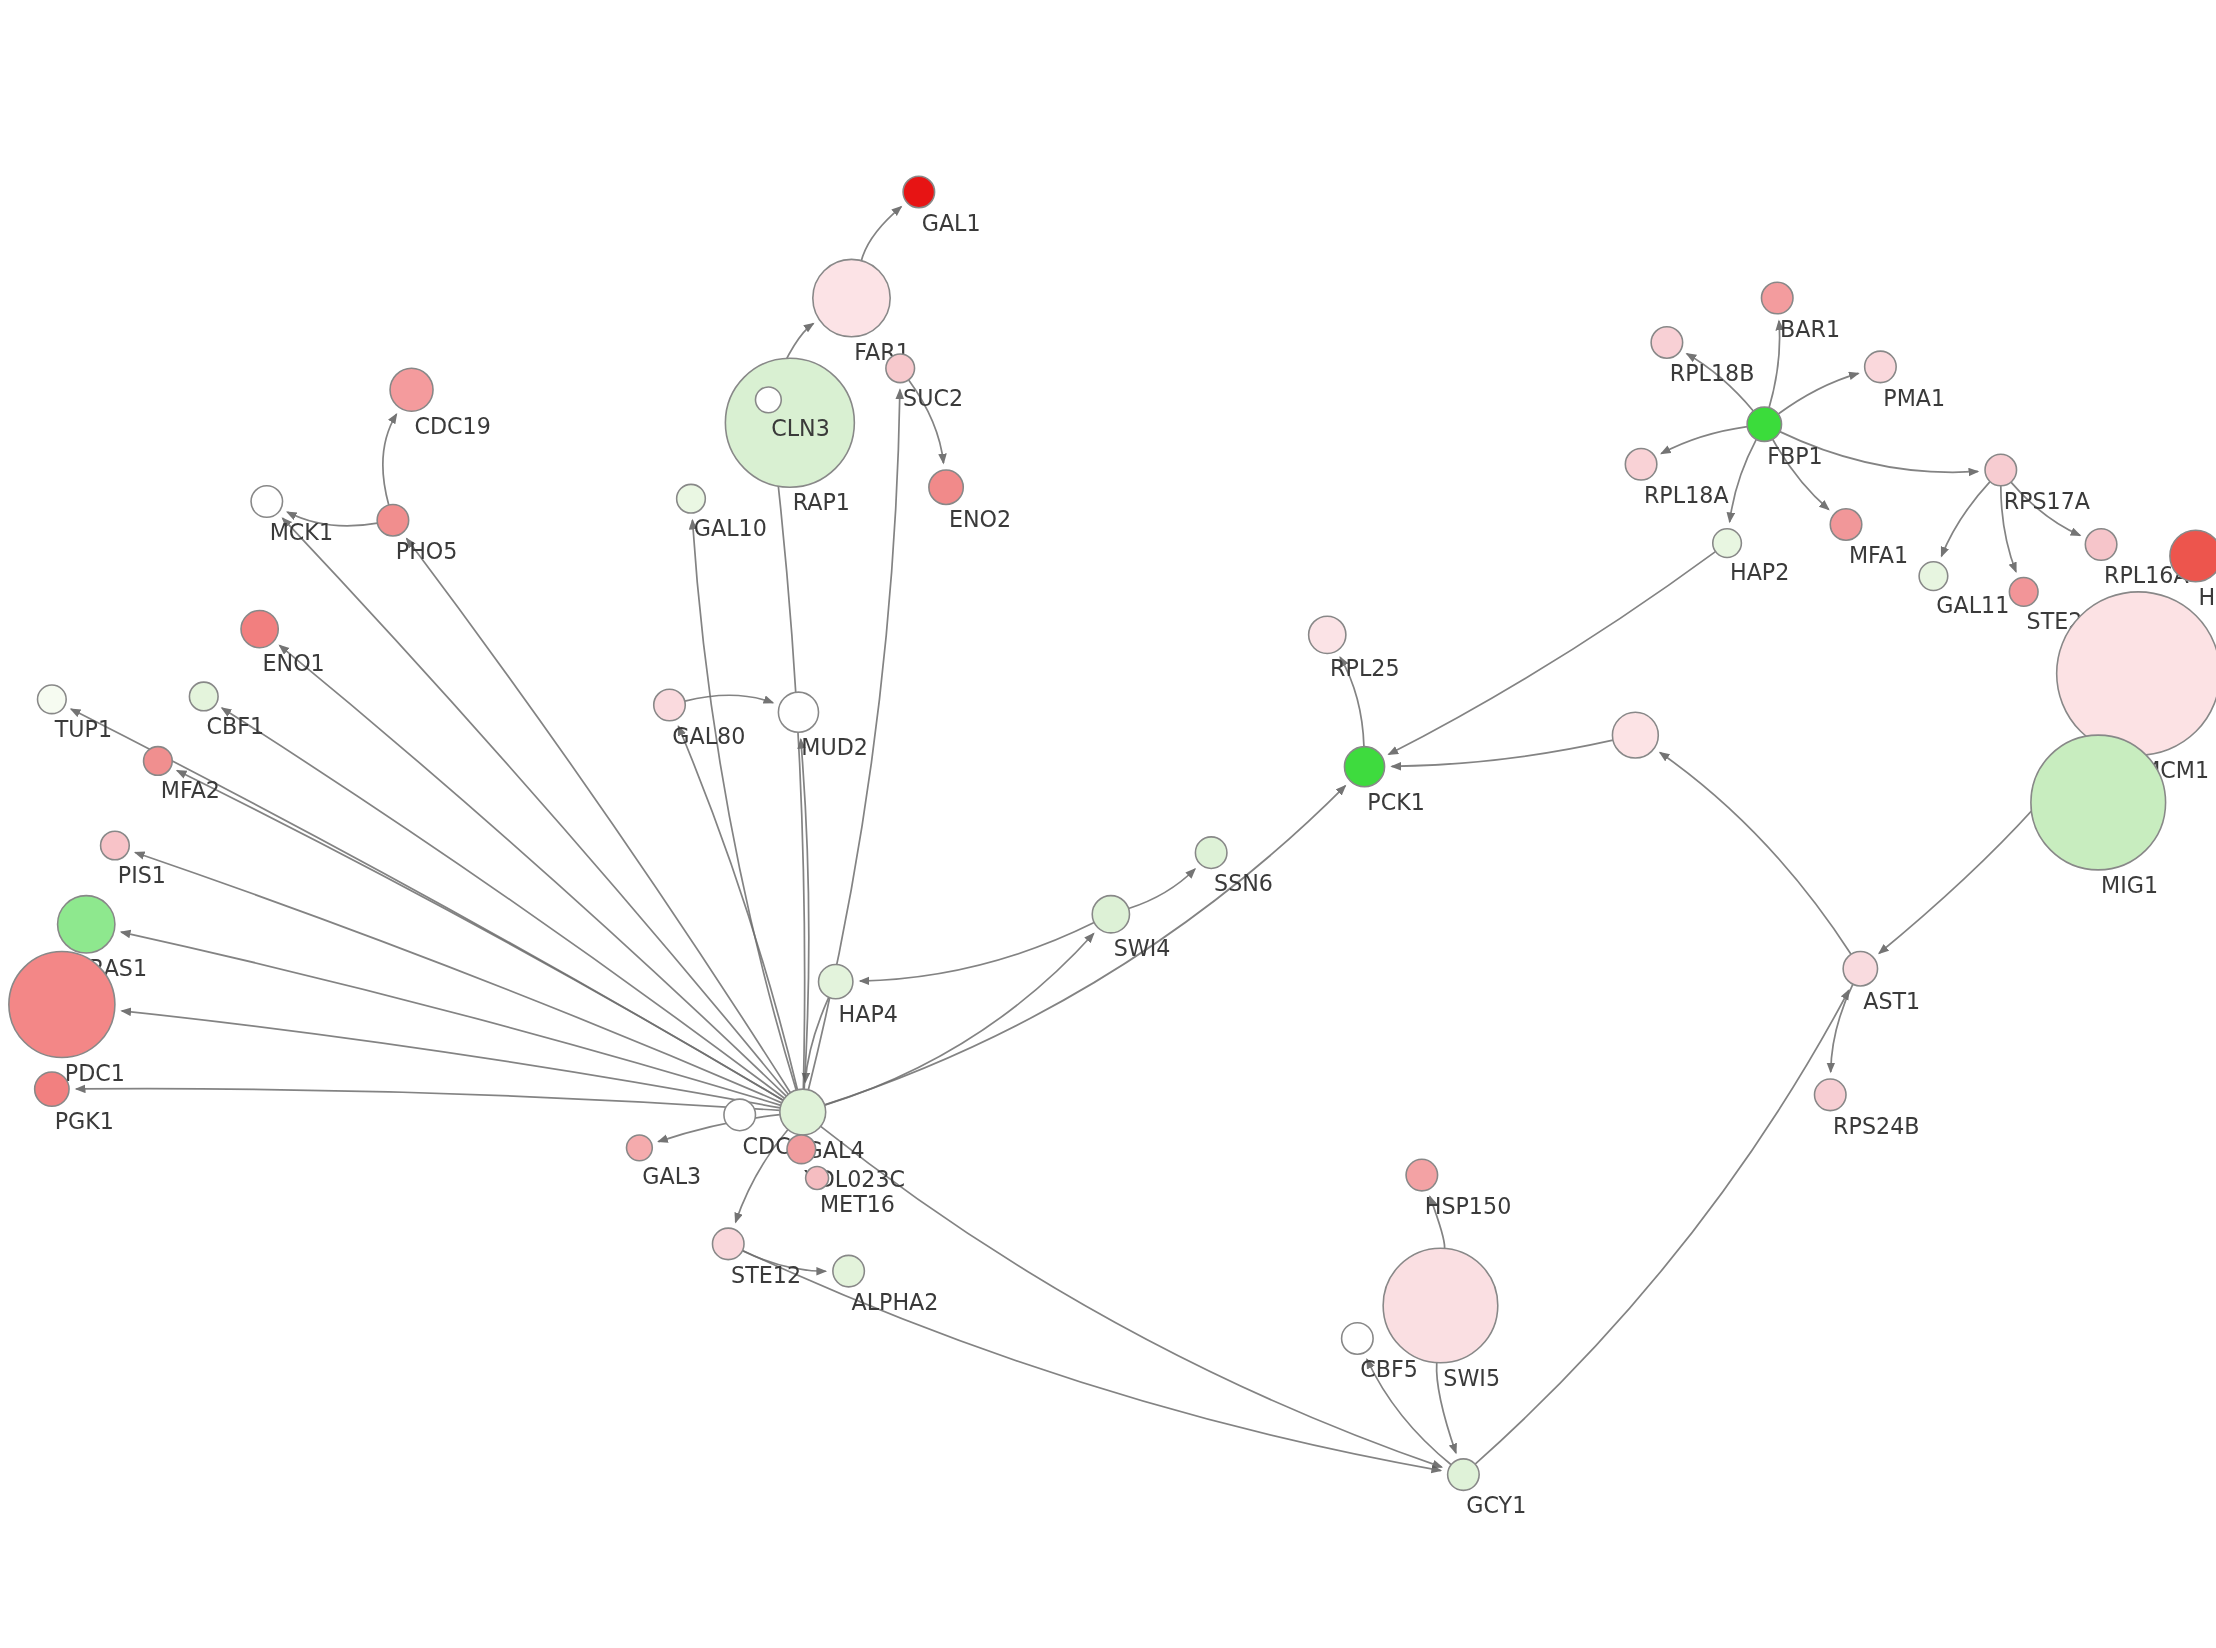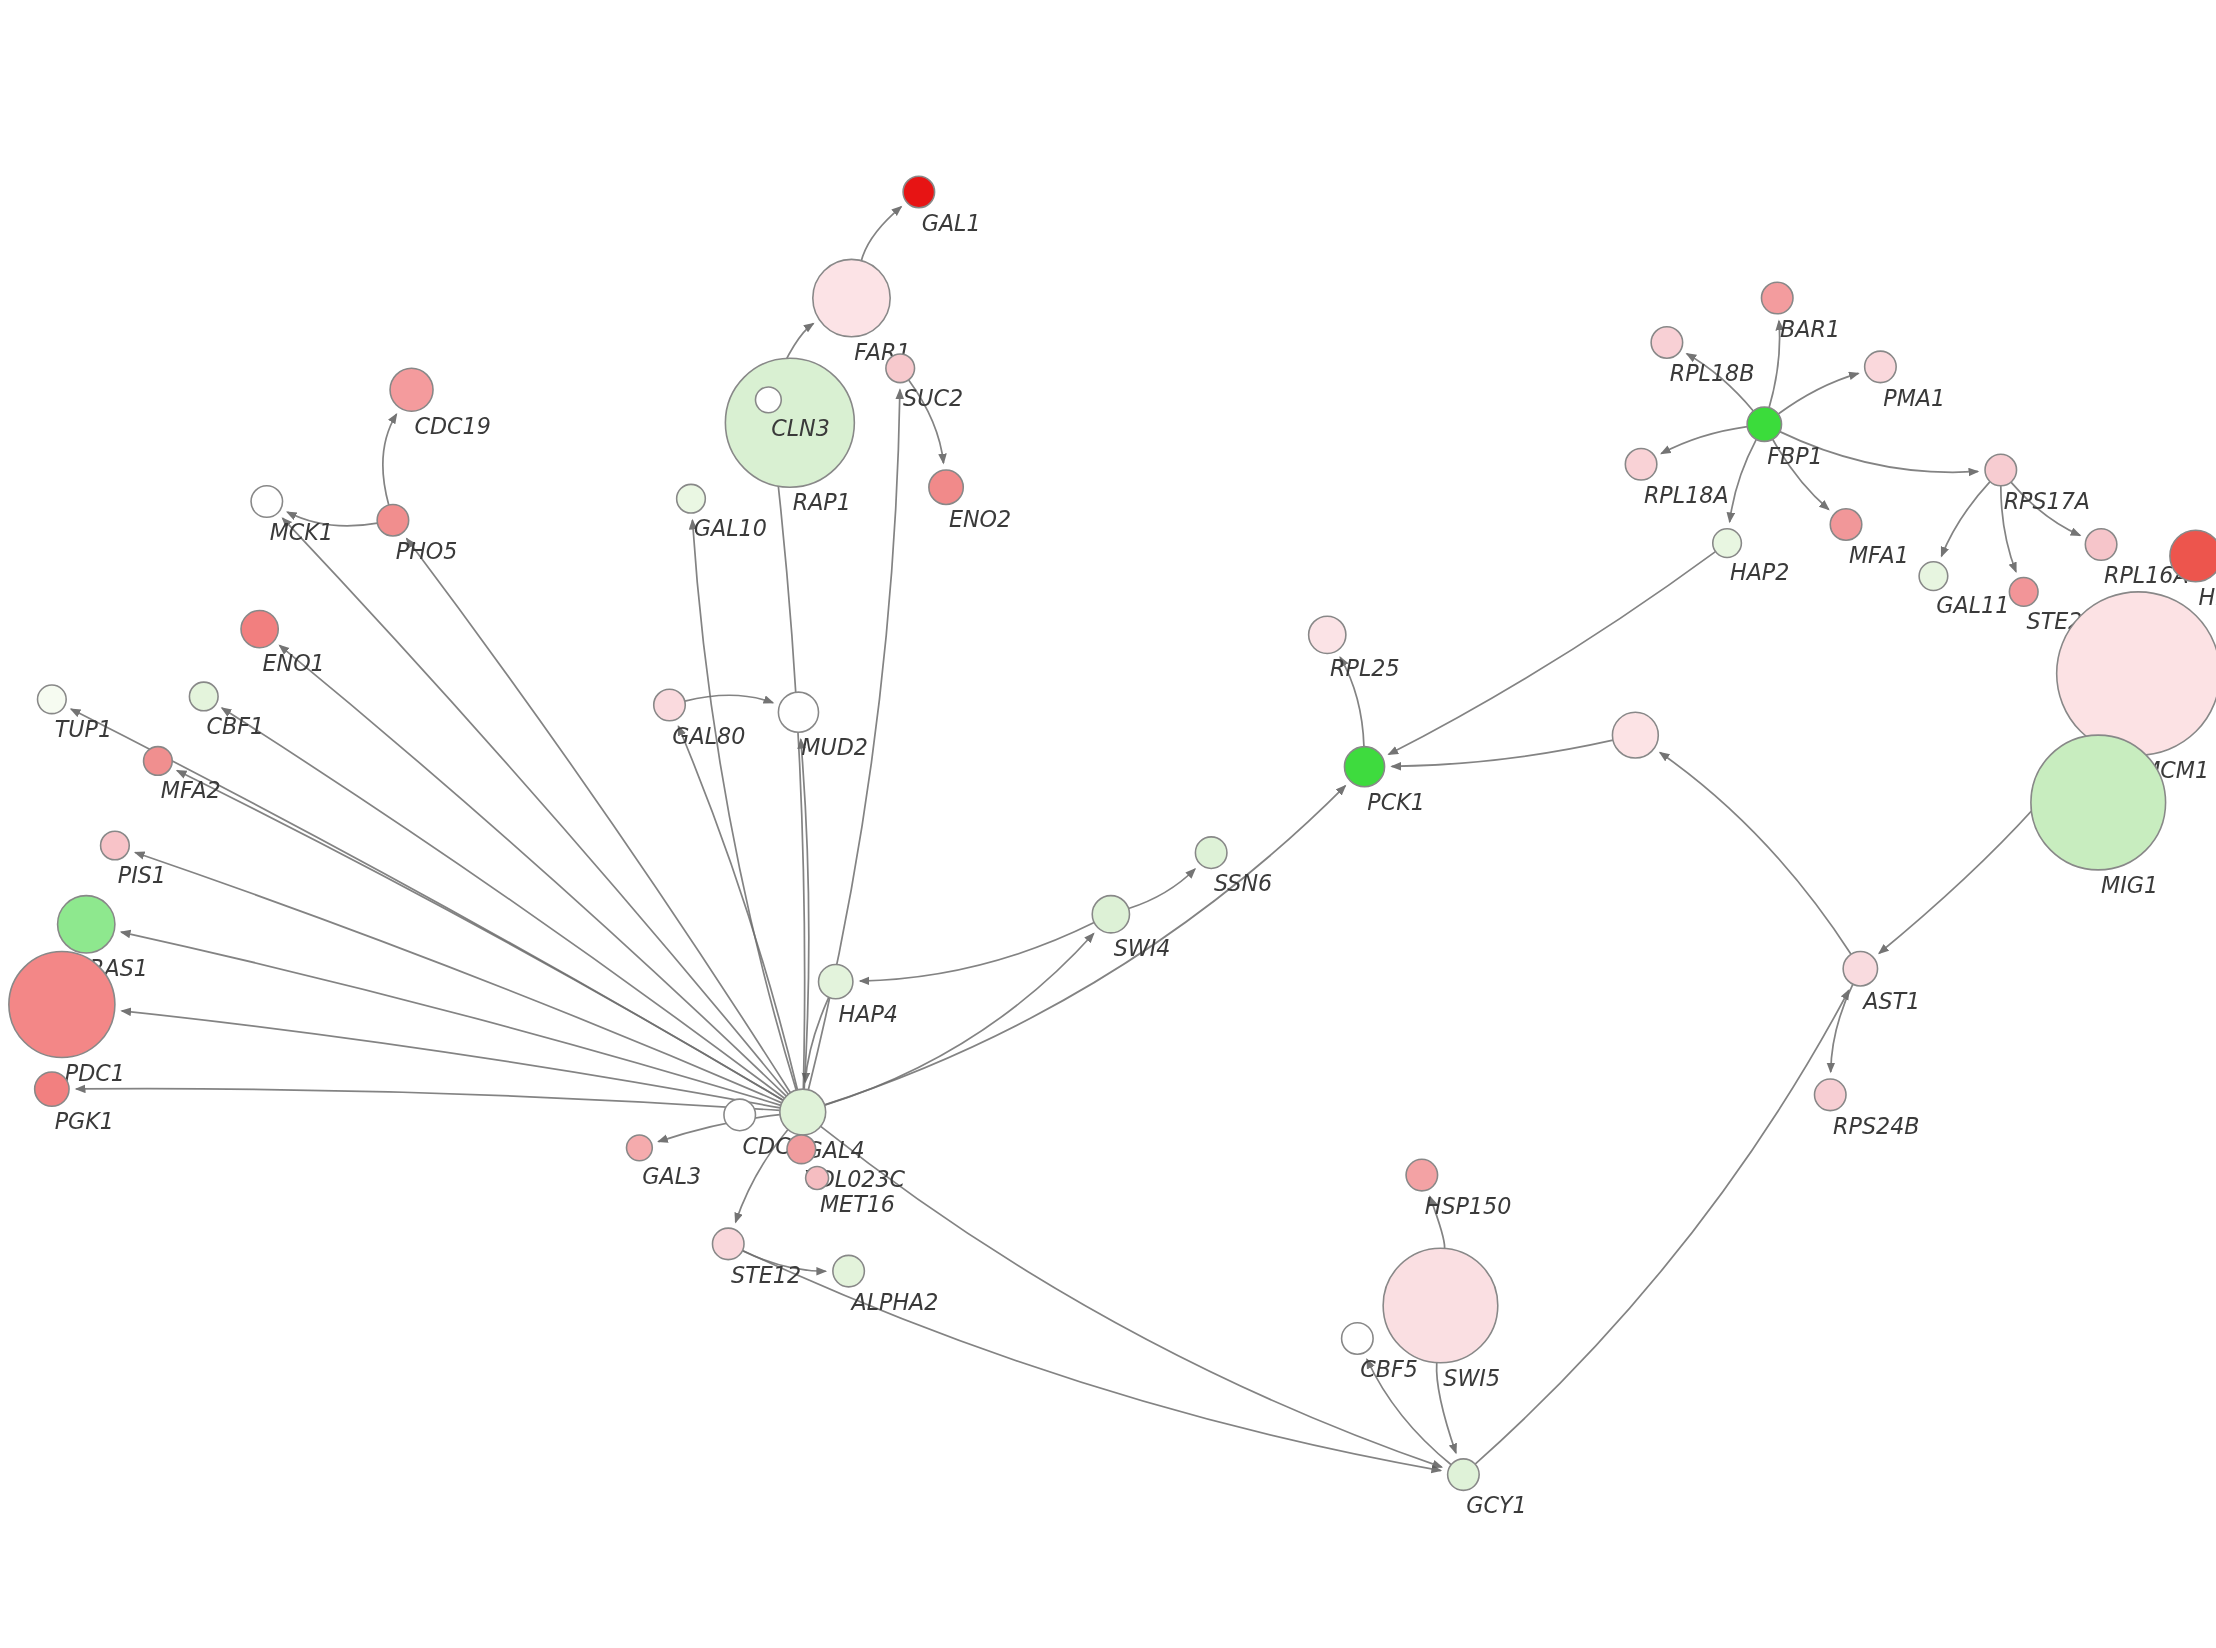--- a/index.html
+++ b/index.html
@@ -8,21 +8,20 @@
     width: 100%;
     height: 100%;
     background: #ffffff;
     overflow: hidden;
     font-family: "DejaVu Sans", "Liberation Sans", sans-serif;
   }
   .canvas-wrap {
     width: 100vw;
     height: 100vh;
     background: #ffffff;
-    font-style: italic;
   }
   svg {
     display: block;
     width: 100%;
     height: 100%;
   }
   .edge {
     fill: none;
     stroke-width: 1.2px;
     opacity: 0.85;

